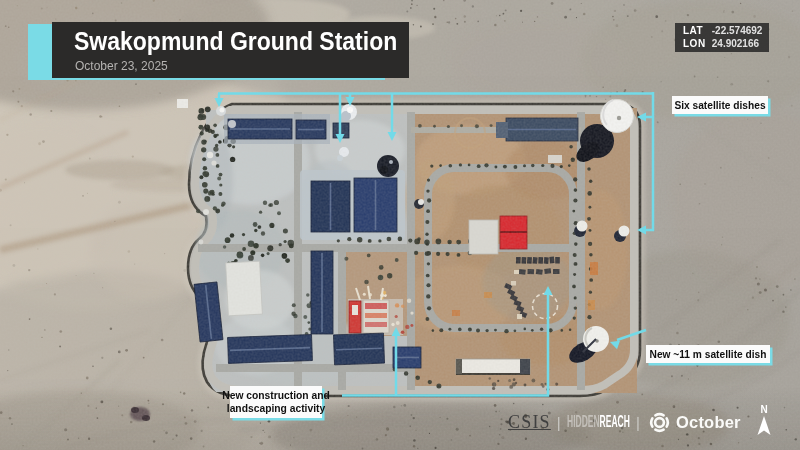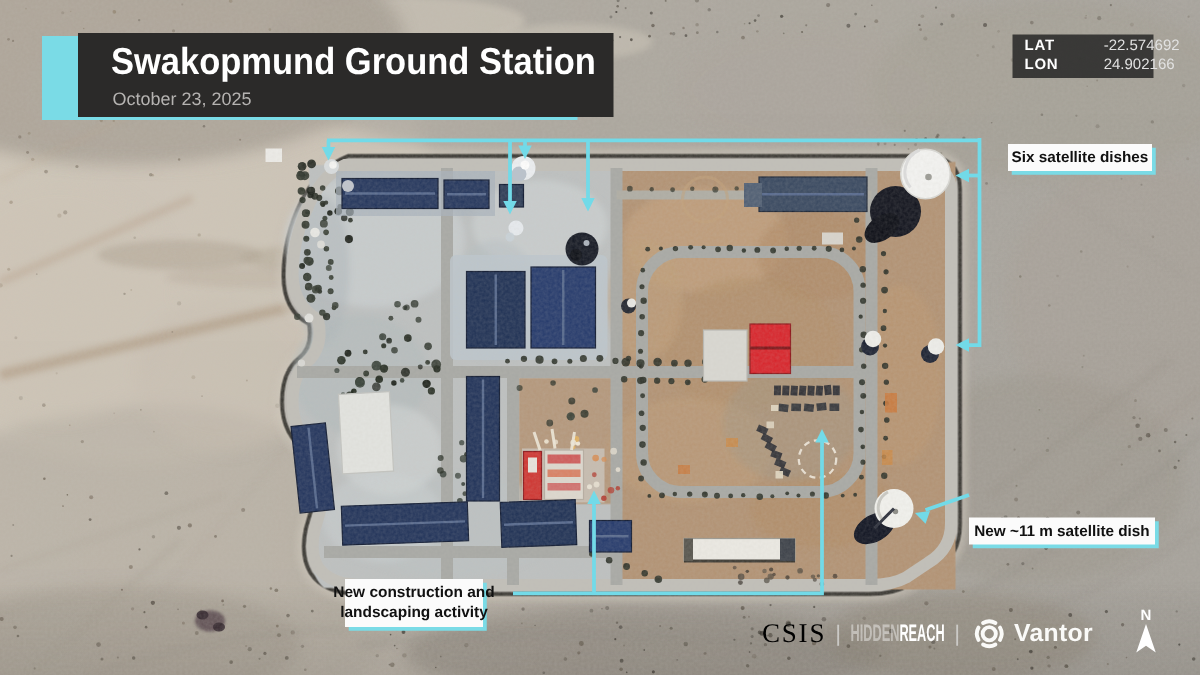--- a/index.html
+++ b/index.html
@@ -10,30 +10,30 @@
     background:#7adbe6; z-index:4; }
   .titlebox { position:absolute; left:24px; top:22px; width:357px; height:56px;
     background:#2b2a29; z-index:5;margin-left:28px; }
   .title { position:absolute; left:22px; top:5px; color:#fff; font-size:25px; font-weight:bold;
     letter-spacing:0px; transform:scaleX(0.92); transform-origin:left; white-space:nowrap; }
   .subtitle { position:absolute; left:23px; top:37px; color:#b5b3b1; font-size:12px;text-align:right; }
   .latlon { position:absolute; left:675px; top:23px; width:86px; height:25px;
     background:rgba(48,48,47,0.92); color:#fff; font-size:10px; font-weight:bold; z-index:5;
     padding:2px 0 2px 8px; line-height:12.5px; white-space:nowrap; }
   .latlon b { display:inline-block; width:26px; letter-spacing:0.5px; }
-  .latlon span { color:#e2e2e2; font-weight:normal;margin-left:24px; }
+  .latlon span { color:#e2e2e2; font-weight:bold; }
   .callout { position:absolute; background:#fbfbfb; color:#111; font-weight:bold;
     z-index:5; box-shadow:2.5px 2.5px 0 #7adbe6; display:flex; align-items:center;
     justify-content:center; text-align:center; white-space:nowrap;margin-top:24px; }
   #cb1 { left:672px; top:72px; width:96px; height:18px; font-size:10.2px; }
   #cb2 { left:646px; top:321px; width:124px; height:18px; font-size:10.2px; }
   #cb3 { left:230px; top:362px; width:92px; height:32px; font-size:10.3px; line-height:13.5px; }
   .footer { position:absolute; top:410px; left:508px; height:24px; color:#fff; z-index:5;
     display:flex; align-items:center; }
-  .csis { font-family:"Liberation Serif", serif; font-size:18px; letter-spacing:1.2px; color:#000000; }
+  .csis { font-family:"Liberation Serif", serif; font-size:18px; letter-spacing:1.2px; color:#404040;text-decoration:underline; }
   .sep { color:#d8d8d6; font-size:15px; font-weight:300; margin:0 6px; opacity:0.8; }
   .hrs { display:inline-block; transform:scaleX(0.68) scaleY(1.28); transform-origin:left center;
     font-size:12.5px; font-weight:bold; white-space:nowrap; margin-right:-29px; }
   .hr1 { opacity:0.42; }
   .hr2 { }
   .vantor { font-size:16.5px; font-weight:bold; letter-spacing:0.2px; color:#fafaf8; margin-left:5px; }
 </style>
 </head>
 <body>
 <div id="stage">
@@ -915,19 +915,19 @@
   <span class="sep">|</span>
   <svg width="23" height="23" viewBox="0 0 24 24" style="margin-left:2px">
     <g stroke="#fafaf8" fill="none" stroke-width="2.7" stroke-linecap="round">
       <circle cx="12" cy="12" r="4.6"></circle>
       <path d="M19.45,7.7 A8.6 8.6 0 0 1 19.45,16.3"></path>
       <path d="M16.3,19.45 A8.6 8.6 0 0 1 7.7,19.45"></path>
       <path d="M4.55,16.3 A8.6 8.6 0 0 1 4.55,7.7"></path>
       <path d="M7.7,4.55 A8.6 8.6 0 0 1 16.3,4.55"></path>
     </g>
   </svg>
-  <span class="vantor">Vantor</span>
+  <span class="vantor">October</span>
 </div>
 <svg style="position:absolute; left:754px; top:400px; z-index:5" width="22" height="38" viewBox="0 0 22 38">
   <text x="10" y="13" fill="#fff" font-size="10" font-weight="bold" text-anchor="middle" font-family="Liberation Sans">N</text>
   <path d="M10,16 L16.5,35 L10,30.5 L3.5,35 Z" fill="#fff"></path>
 </svg>
 </div>
 
 </body></html>

